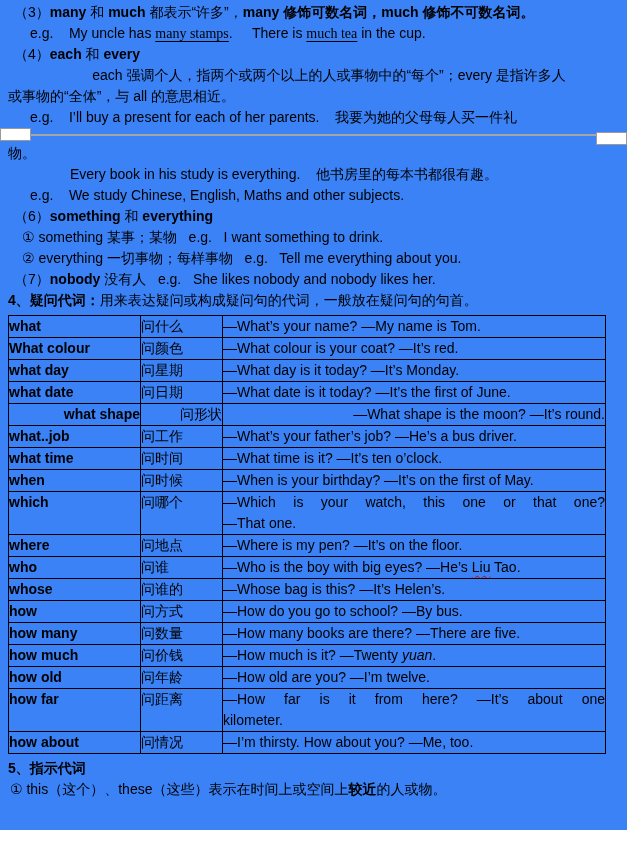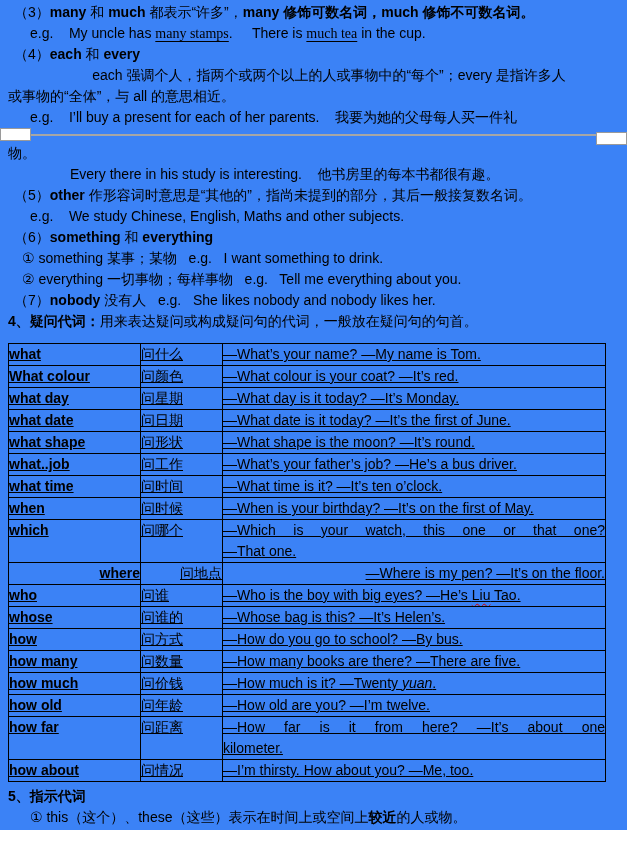--- a/index.html
+++ b/index.html
@@ -15,39 +15,39 @@
     line-height:21px;
     color:#000000;
   }
   .line{white-space:pre-wrap;height:21px;overflow:visible;}
   .l-head{padding-left:6px;}
   .l-eg{padding-left:22px;}
   .l-ind{padding-left:37px;text-align:center;}
   .l-flush{padding-left:0;}
   .l-ex{padding-left:62px;}
   .l-circ{padding-left:14px;}
-  .l-circ0{padding-left:2px;margin-left:20px;}
+  .l-circ0{padding-left:2px;}
   .l-sec{padding-left:0;}
   span.b{font-weight:bold;}
   span.u{text-decoration:underline;text-underline-offset:3px;font-family:Liberation Serif, serif;}
   span.i{font-style:italic;}
   span.sq{
     text-decoration:underline;
     text-decoration-style:wavy;
     text-decoration-color:#d40000;
     text-decoration-thickness:1px;
     text-underline-offset:3px;
   }
   
   .pbreak{position:relative;height:15px;margin-left:-8px;margin-right:-14px;}
   .pb-line{position:absolute;left:0;right:0;top:6px;height:0;border-top:2px solid #a6a6a6;}
   .pb-boxl{position:absolute;left:0;top:0;width:31px;height:13px;border:1px solid #9a9a9a;background:#ffffff;box-sizing:border-box;}
   .pb-boxr{position:absolute;right:0;top:4px;width:31px;height:13px;border:1px solid #9a9a9a;background:#ffffff;box-sizing:border-box;}
   
-  table.qt{border-collapse:collapse;table-layout:fixed;width:597px;margin-top:11px;text-decoration:underline;}
+  table.qt{border-collapse:collapse;table-layout:fixed;width:597px;margin-top:4px;}
   table.qt td{border:1px solid #000;vertical-align:top;padding:0;overflow:hidden;}
   col.w1{width:132px;}
   col.w2{width:82px;}
   col.w3{width:383px;}
   td.c1{padding-left:5px;font-weight:bold;}
   td.c2{padding-left:3px;}
   td.c3{padding-left:6px;padding-right:5px;}
   .exline{white-space:normal;height:21px;}
   .jline{text-align:justify;text-align-last:justify;}
   .footer{margin-top:4px;}
@@ -67,22 +67,21 @@
     </div>
 
   <div class="pbreak">
     <div class="pb-line"></div>
     <div class="pb-boxl"></div>
     <div class="pb-boxr"></div>
   </div>
 
   <div>
       <div class="line l-flush"><span>物。</span></div>
-      <div class="line l-ex"><span>Every there in his study is interesting.    他书房里的每本书都很有趣。</span></div>
-      <div class="line l-head"><span>（5）</span><span class="b">other</span><span> 作形容词时意思是“其他的”，指尚未提到的部分，其后一般接复数名词。</span></div>
+      <div class="line l-ex"><span>Every book in his study is everything.    他书房里的每本书都很有趣。</span></div>
       <div class="line l-eg"><span>e.g.    We study Chinese, English, Maths and other subjects.</span></div>
       <div class="line l-head"><span>（6）</span><span class="b">something</span><span> 和 </span><span class="b">everything</span></div>
       <div class="line l-circ"><span>① something 某事；某物   e.g.   I want something to drink.</span></div>
       <div class="line l-circ"><span>② everything 一切事物；每样事物   e.g.   Tell me everything about you.</span></div>
       <div class="line l-head"><span>（7）</span><span class="b">nobody</span><span> 没有人   e.g.   She likes nobody and nobody likes her.</span></div>
       <div class="line l-sec"><span class="b">4、疑问代词：</span><span>用来表达疑问或构成疑问句的代词，一般放在疑问句的句首。</span></div>
     </div>
 
   <table class="qt">
     <colgroup>
@@ -112,21 +111,21 @@
             <div class="exline"><span>—What day is it today? —It’s Monday.</span></div>
           </td>
         </tr>
         <tr style="height: 21px;">
           <td class="c1">what date</td>
           <td class="c2">问日期</td>
           <td class="c3">
             <div class="exline"><span>—What date is it today? —It’s the first of June.</span></div>
           </td>
         </tr>
-        <tr style="height: 21px;">
+        <tr style="height: 21px; text-align: right;">
           <td class="c1">what shape</td>
           <td class="c2">问形状</td>
           <td class="c3">
             <div class="exline"><span>—What shape is the moon? —It’s round.</span></div>
           </td>
         </tr>
         <tr style="height: 21px;">
           <td class="c1">what..job</td>
           <td class="c2">问工作</td>
           <td class="c3">
@@ -148,21 +147,21 @@
           </td>
         </tr>
         <tr style="height: 42px;">
           <td class="c1">which</td>
           <td class="c2">问哪个</td>
           <td class="c3">
             <div class="exline jline"><span>—Which is your watch, this one or that one?</span></div>
             <div class="exline"><span>—That one.</span></div>
           </td>
         </tr>
-        <tr style="height: 21px; text-align: right;">
+        <tr style="height: 21px;">
           <td class="c1">where</td>
           <td class="c2">问地点</td>
           <td class="c3">
             <div class="exline"><span>—Where is my pen? —It’s on the floor.</span></div>
           </td>
         </tr>
         <tr style="height: 21px;">
           <td class="c1">who</td>
           <td class="c2">问谁</td>
           <td class="c3">

